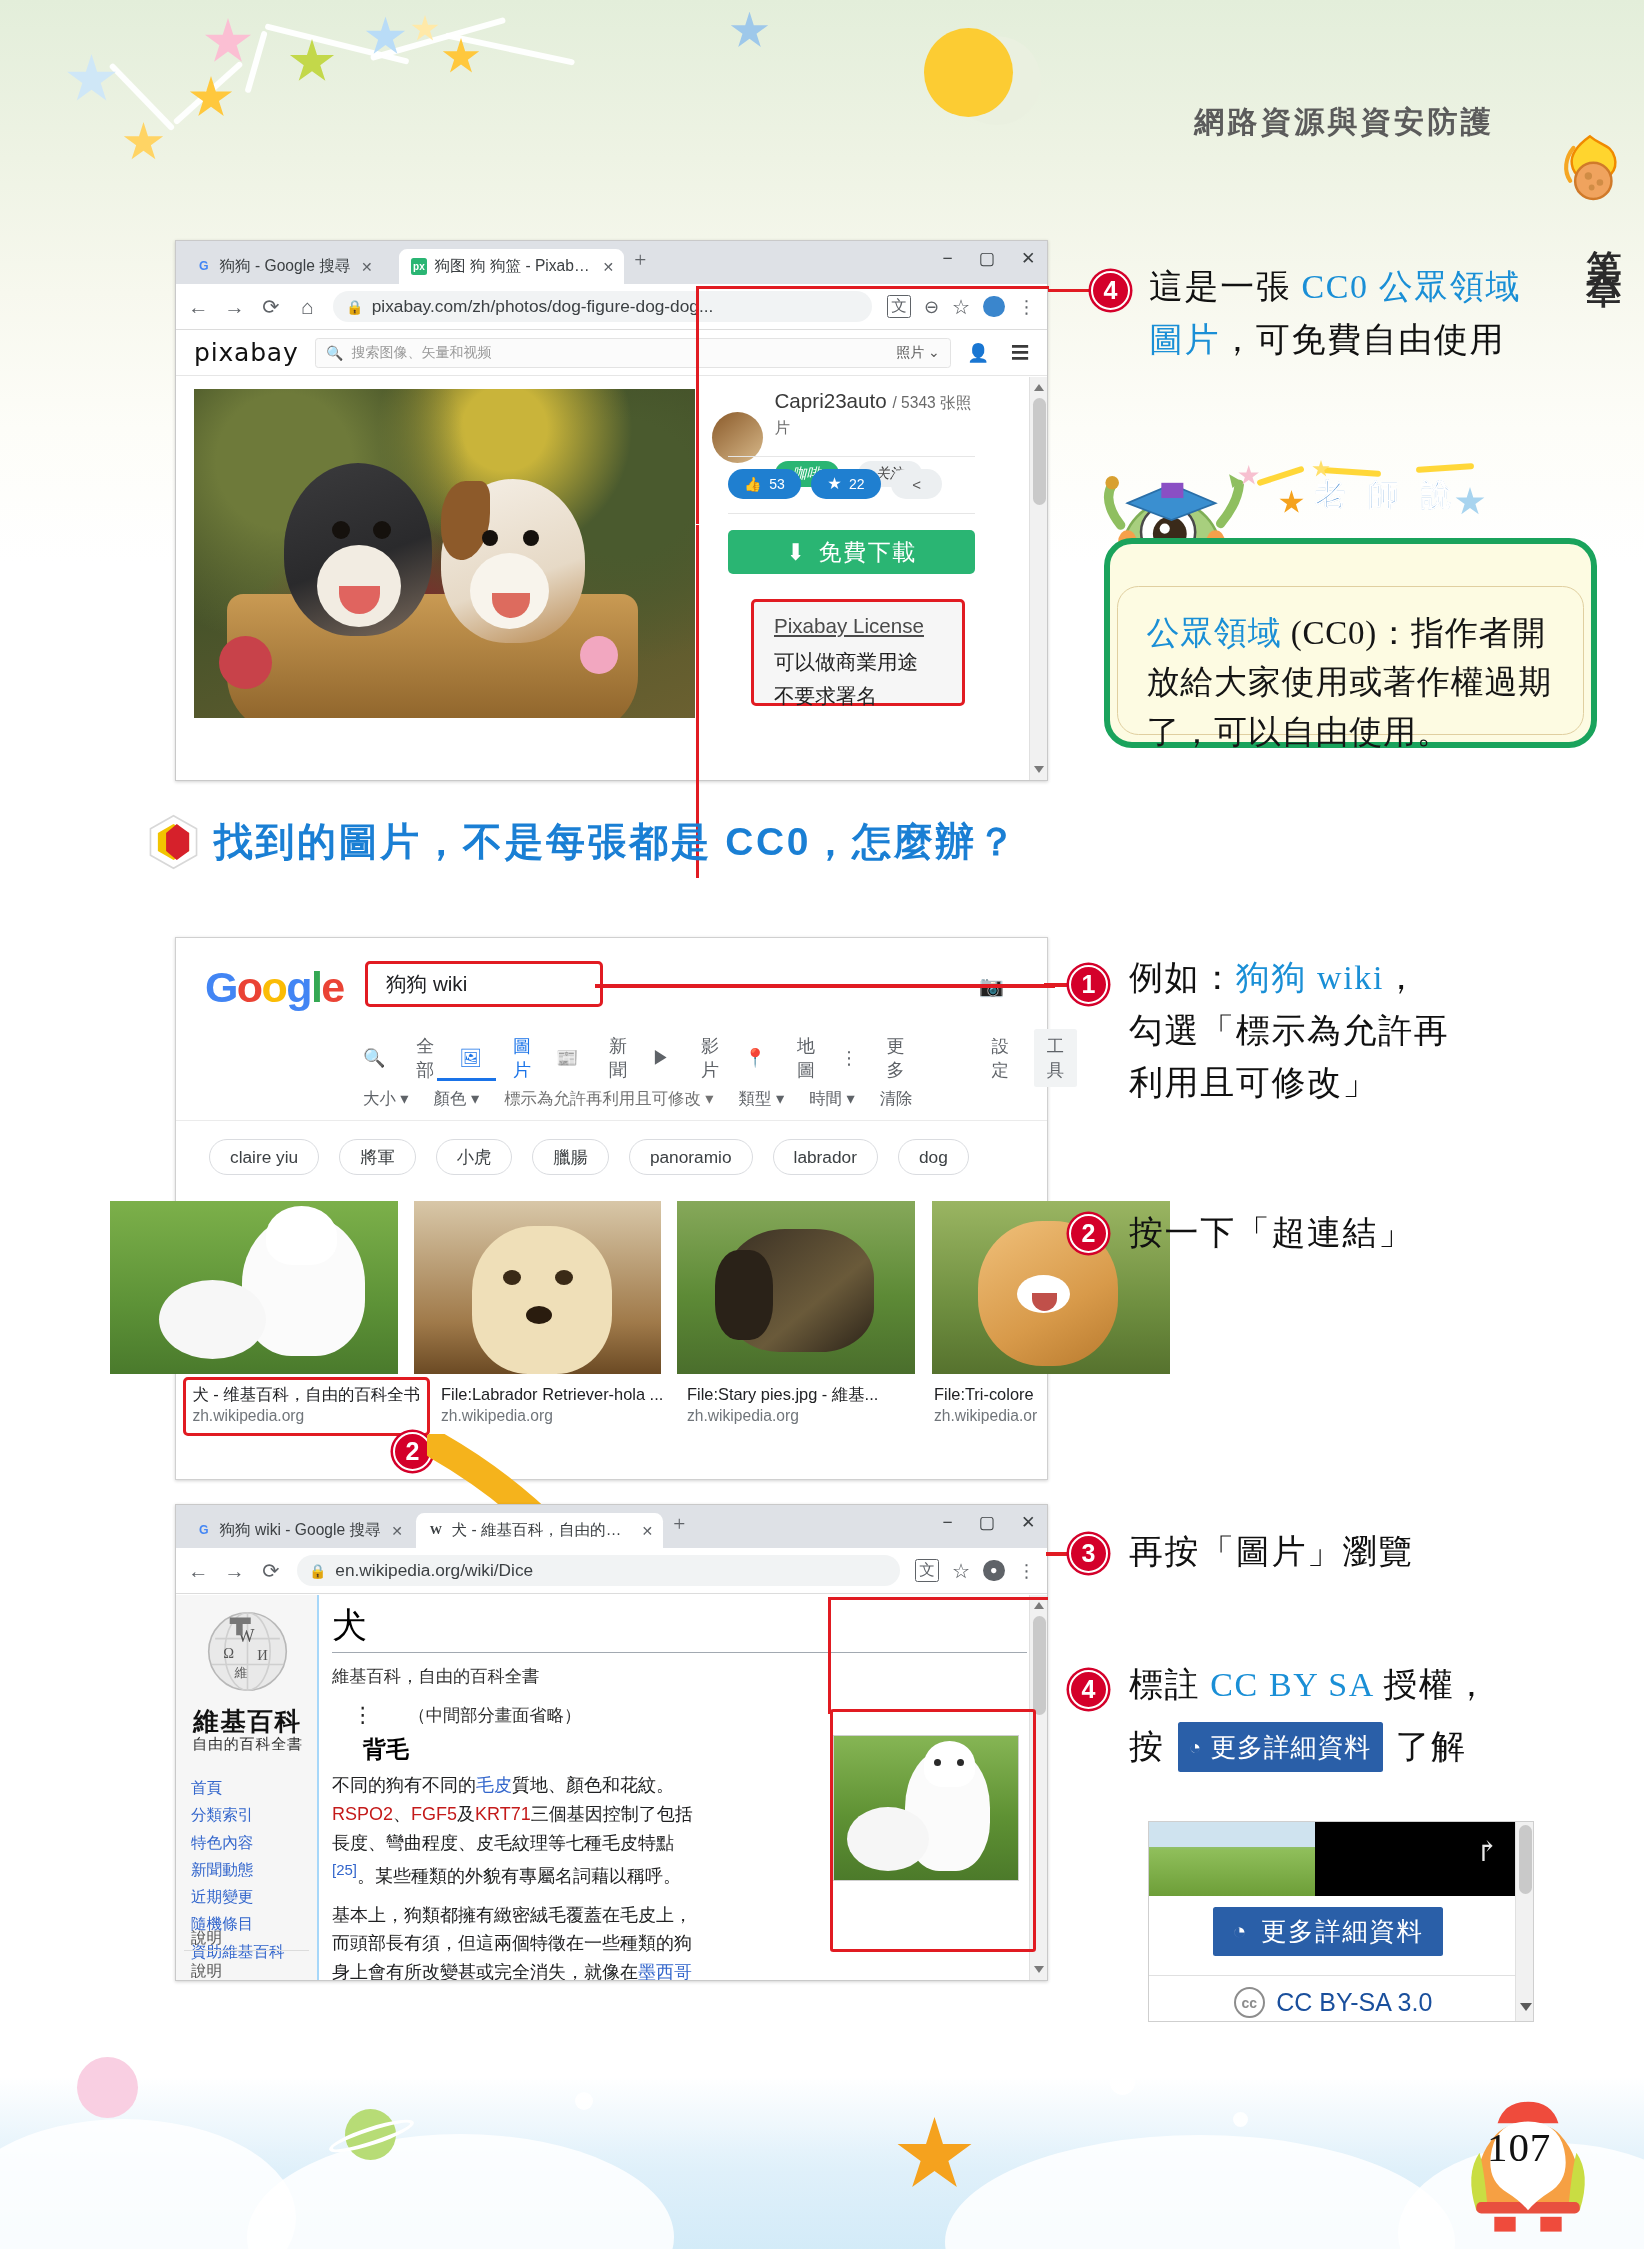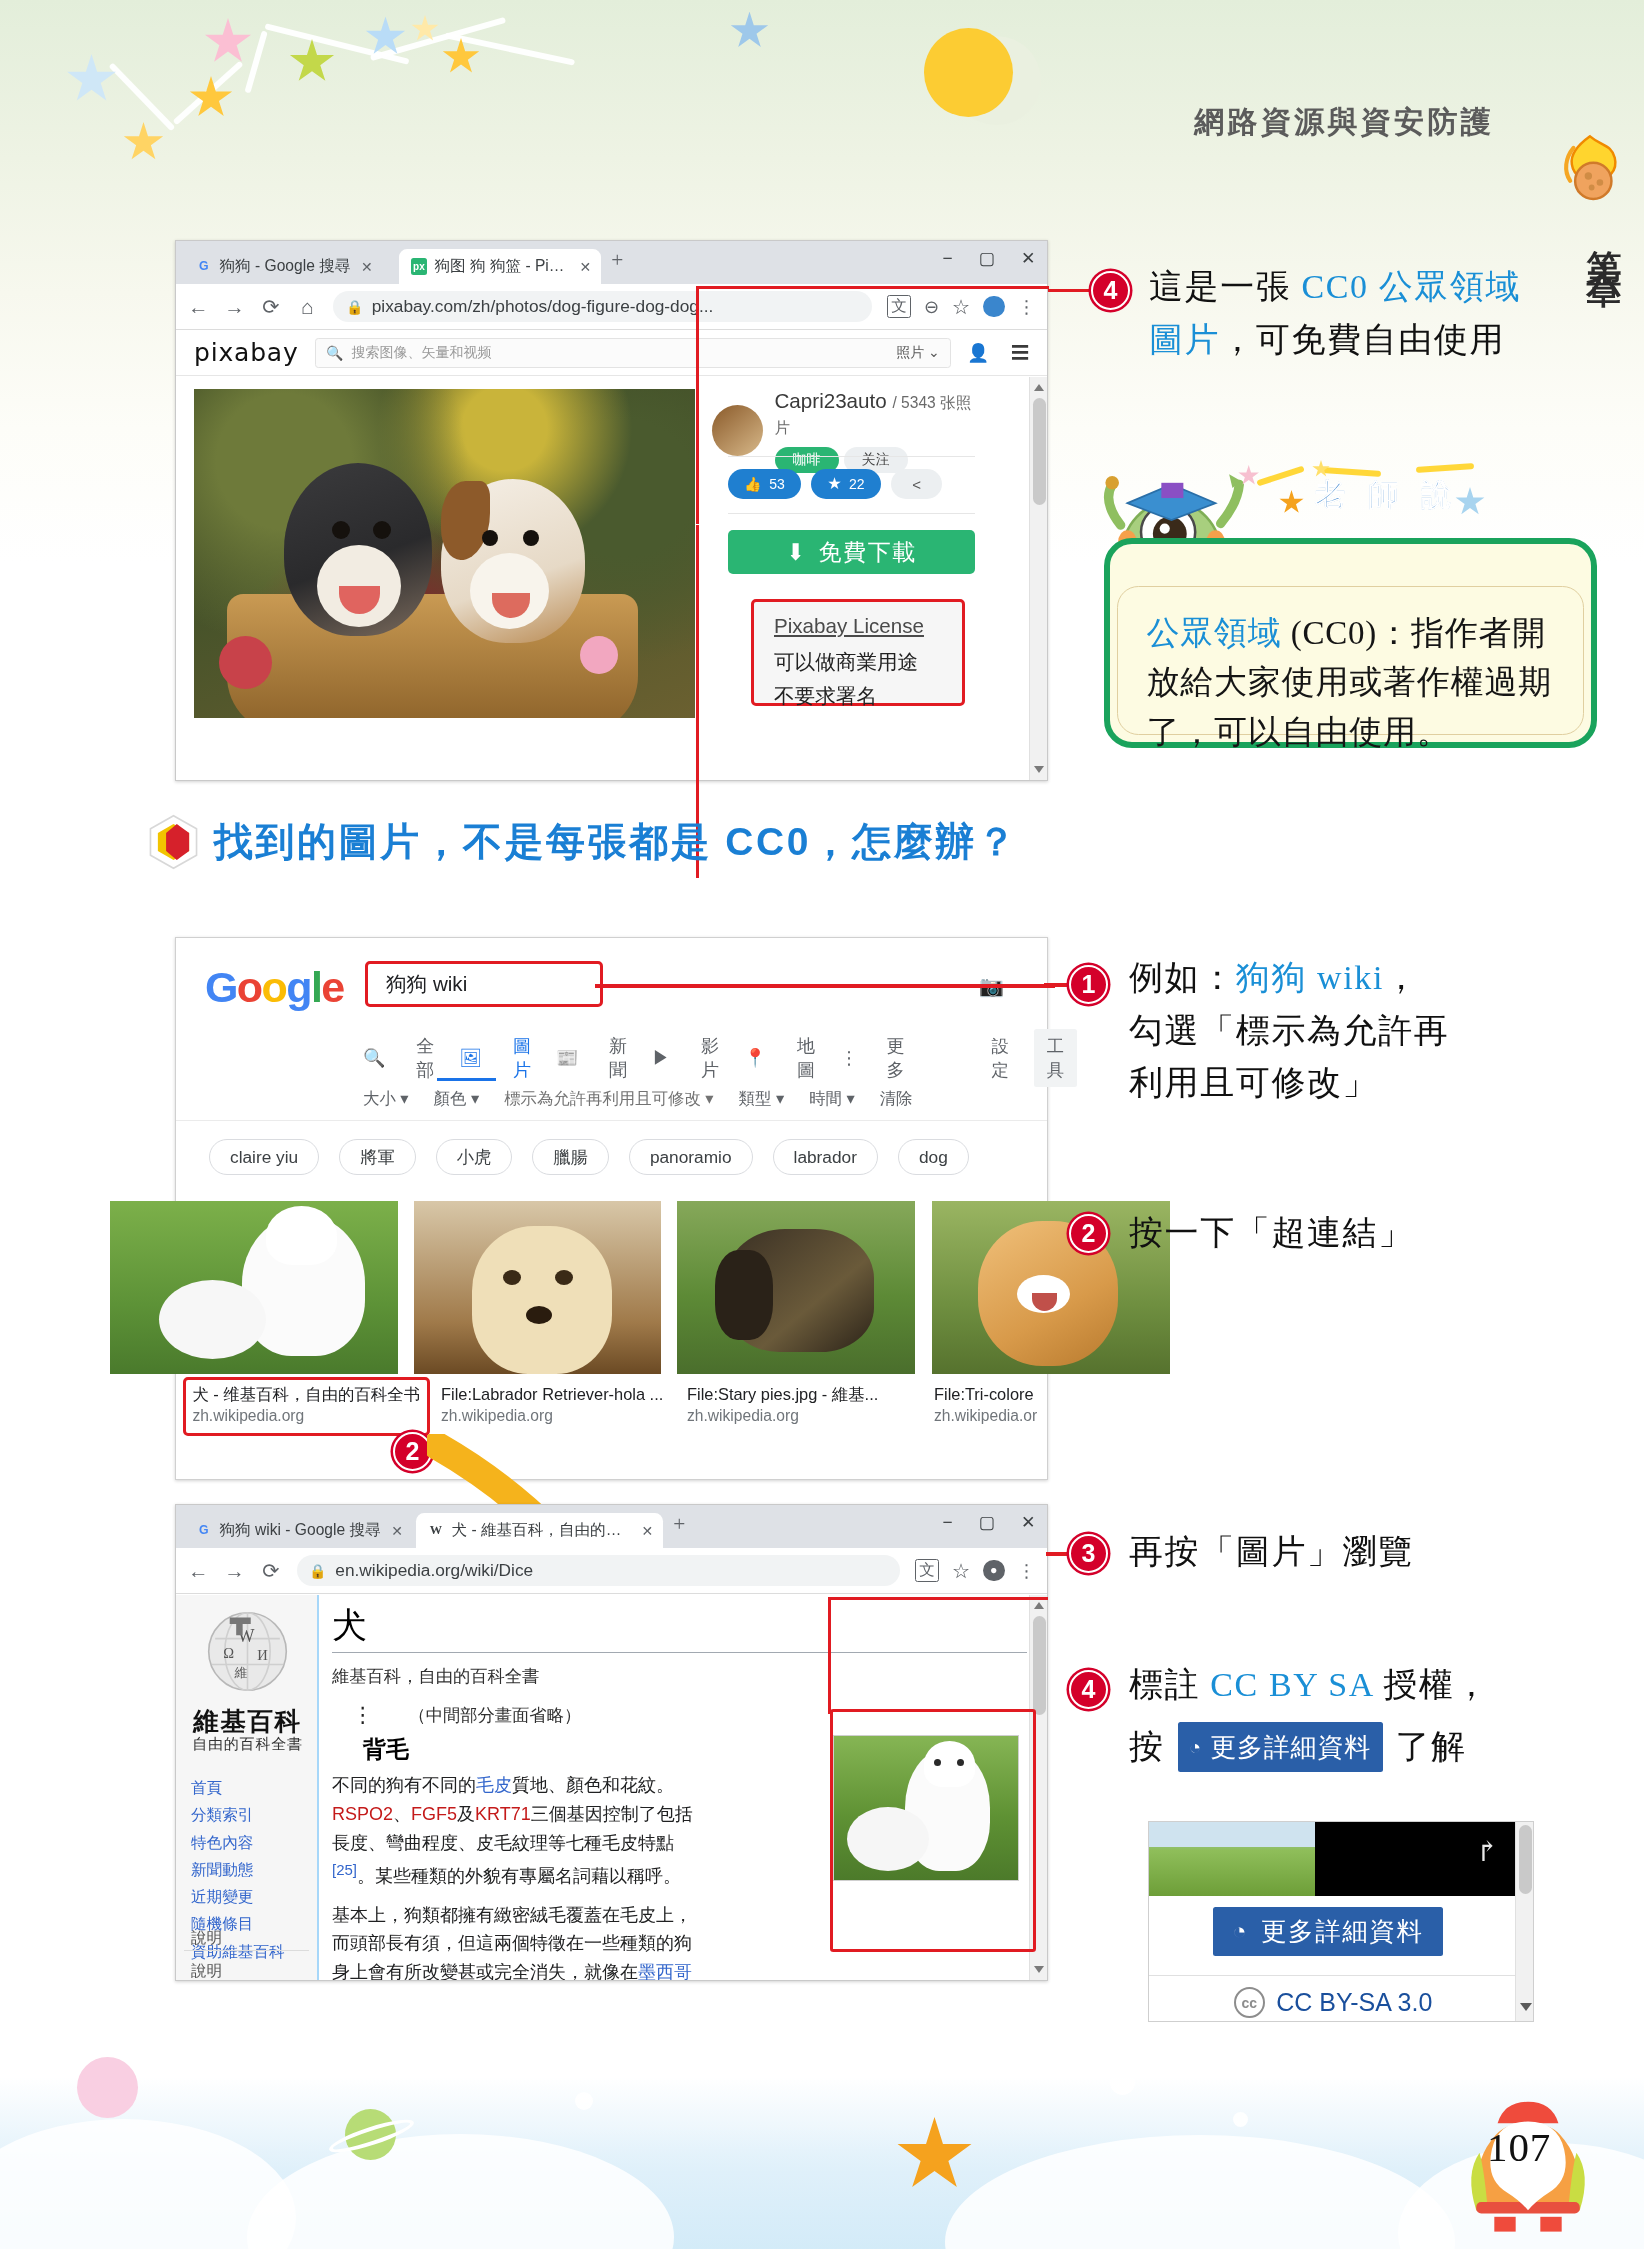--- a/index.html
+++ b/index.html
@@ -288,21 +288,21 @@
   <div class="chapter-tab">第六章</div>
 
   <div class="browser" style="left:175px; top:240px; width:873px; height:541px;">
 
     <div class="tabstrip">
       <div class="tab" style="width:215px;">
         <span class="favicon" style="color:#4285f4;">G</span>
         <span class="tlabel">狗狗 - Google 搜尋</span>
         <span class="tclose">✕</span>
       </div>
-      <div class="tab active" style="width:202px;">
+      <div class="tab active" style="width:225px;">
         <span class="favicon" style="background:#2ab573;color:#fff;font-size:10px;border-radius:2.5px;">px</span>
         <span class="tlabel">狗图 狗 狗篮 - Pixabay上的免</span>
         <span class="tclose">✕</span>
       </div>
       <div class="newtab">+</div>
       <div class="winctl">
         <span>−</span>
         <span>▢</span>
         <span>✕</span>
       </div>
@@ -371,21 +371,21 @@
         <div style="position:absolute; left:25px; top:247px; width:53px; height:53px; border-radius:50%; background:#c8424a;"></div>
       </div>
 
       <div style="position:absolute; left:536px; top:11.5px; width:271px; display:flex; align-items:center; gap:11.5px;">
         <div style="width:51px;height:51px;border-radius:50%;background:linear-gradient(140deg,#8a5a2a,#d8b98a);flex:0 0 51px;"></div>
         <div>
           <div style="font-family:'Liberation Sans',sans-serif;font-size:20.6px;color:#3a3a3a;">
             <span>Capri23auto</span>
             <span style="font-size:15.6px;color:#6a6a6a;">/ 5343 张照片</span>
           </div>
-          <div style="margin-top:8px; display:flex; gap:5px;">
+          <div style="margin-top:22px; display:flex; gap:19px;font-style:italic;">
             <div class="pill" style="background:#2ab573;color:#fff;height:26px;padding:0 18px;font-size:14px;">
                 <span>咖啡</span>
               </div>
             <div class="pill" style="background:#eceff1;color:#444;height:26px;padding:0 18px;font-size:14px;">
                 <span>关注</span>
               </div>
           </div>
         </div>
       </div>
 

